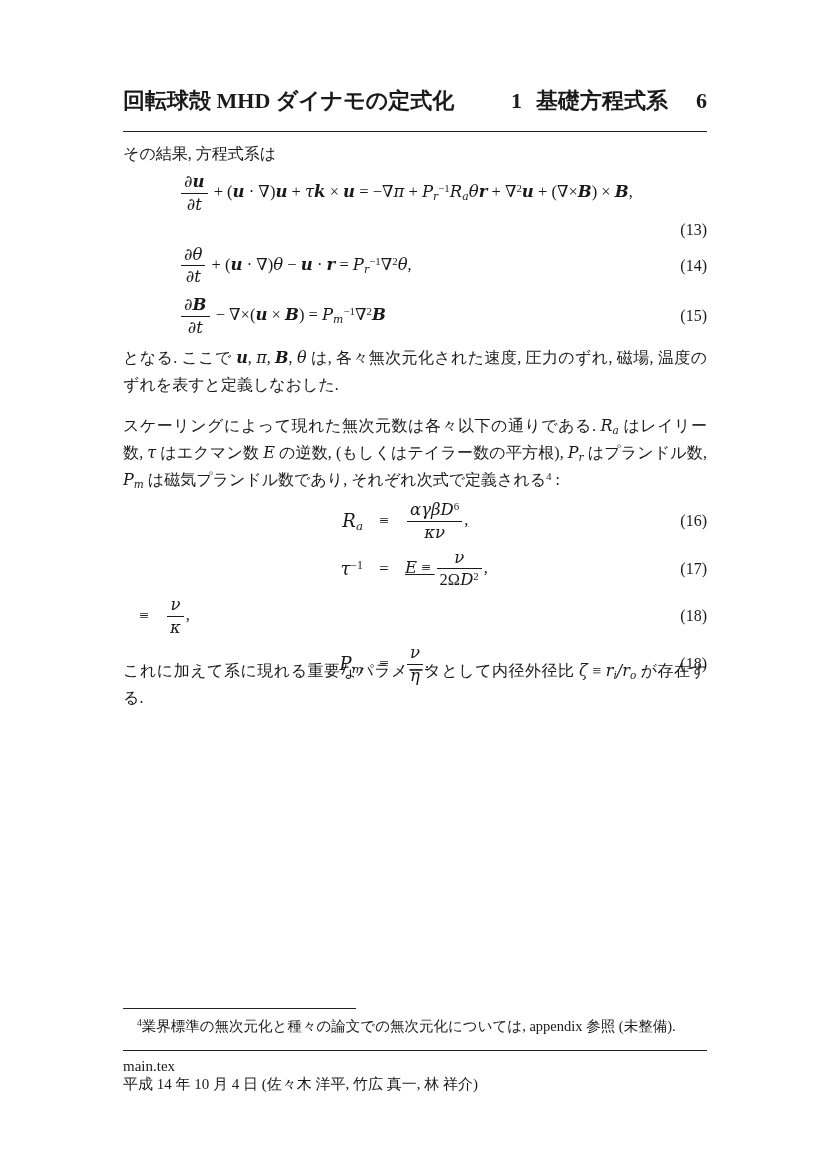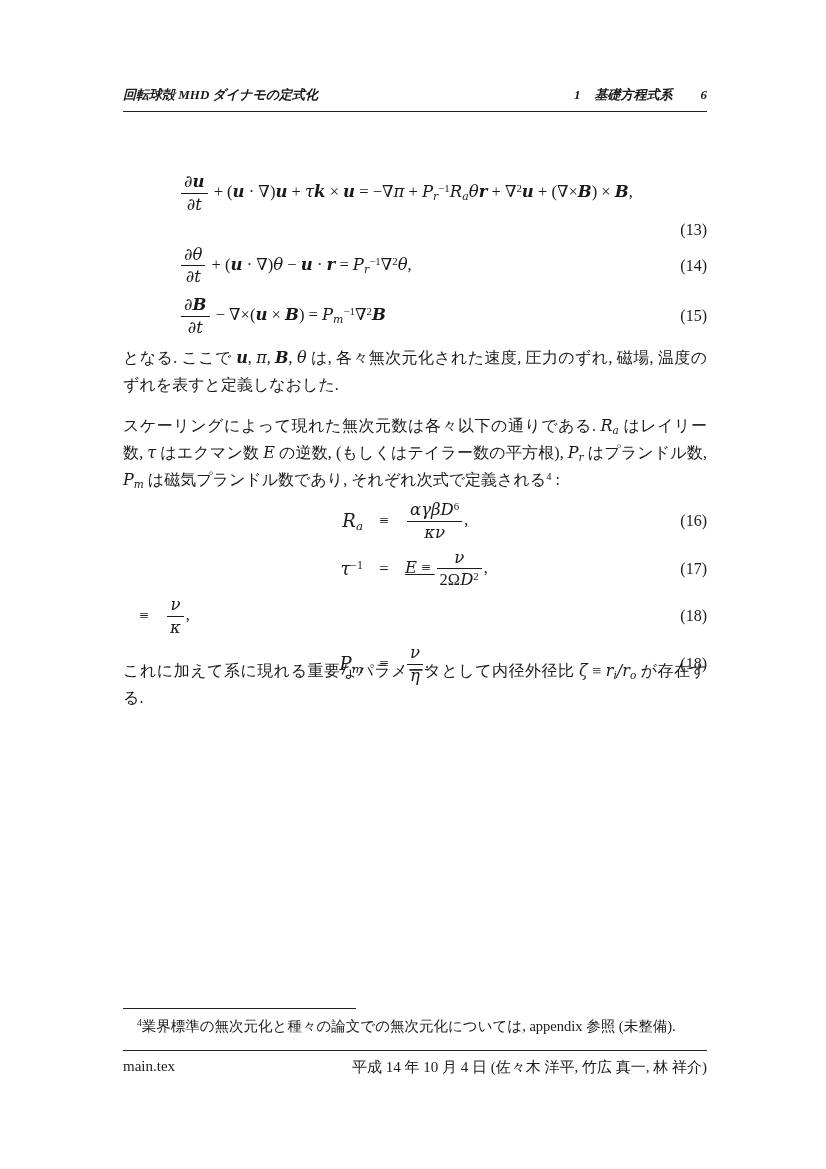--- a/index.html
+++ b/index.html
@@ -8,21 +8,21 @@
     width:826px;height:1169px;
     background:#ffffff;
     font-family:"Liberation Serif","DejaVu Serif",serif;
     color:#1a1a1a;
     overflow:hidden;
   }
   .abs{position:absolute;left:123px;width:584px;}
 
   
   .header{top:86px;display:flex;justify-content:space-between;align-items:baseline;
-          padding-bottom:7px;border-bottom:1.5px solid #222;font-weight:bold;font-size:13px;font-style:italic;}
+          padding-bottom:15px;border-bottom:1.5px solid #222;font-weight:bold;font-size:22px;}
   .hsec{display:flex;gap:14px;align-items:baseline;}
   .hpage{margin-left:14px;}
 
   
   .jp{font-size:16px;line-height:27px;text-align:justify;}
   .intro{top:140px;}
   .para1{top:344px;}
   .para2{top:412px;}
   .para3{top:657px;}
 
@@ -51,36 +51,37 @@
   .arel{flex:0 0 42px;text-align:center;font-size:16.5px;}
   .arhs{flex:1;text-align:left;font-size:16.5px;white-space:pre;text-decoration:underline;}
 
   
   .footnote{top:1008px;}
   .fnrule{width:233px;border-top:1.2px solid #222;margin-bottom:6px;}
   .fntext{font-size:14.5px;text-indent:14px;line-height:22px;}
 
   
   .footer{top:1050px;border-top:1.2px solid #222;padding-top:7px;
-          display:flex;justify-content:space-between;font-size:15px;}
+          display:flex;justify-content:space-between;font-size:15px;flex-direction:column;}
 </style>
 </head>
 <body>
 
 <div class="page">
 
   <div class="abs header">
     <span>回転球殻 MHD ダイナモの定式化</span>
     <span class="hsec">
       <span>1</span>
       <span>基礎方程式系</span>
       <span class="hpage">6</span>
     </span>
   </div>
 
+  <div class="abs jp intro">その結果, 方程式系は</div>
 
   <div class="abs eqgroup1">
     <div class="eq">
       <div class="eq-body"><span class="frac"><span class="num"><span class="mi">∂</span><span class="mi mb">u</span></span><span class="den"><span class="mi">∂t</span></span></span><span> + (</span><span class="mi mb">u</span><span> · ∇)</span><span class="mi mb">u</span><span> + </span><span class="mi">τ</span><span class="mi mb">k</span><span> × </span><span class="mi mb">u</span><span> = −∇</span><span class="mi">π</span><span> + </span><span class="mi">P</span><sub class="mi">r</sub><sup>−1</sup><span class="mi">R</span><sub class="mi">a</sub><span class="mi">θ</span><span class="mi mb">r</span><span> + ∇</span><sup>2</sup><span class="mi mb">u</span><span> + (∇×</span><span class="mi mb">B</span><span>) × </span><span class="mi mb">B</span><span>,</span></div>
     </div>
     <div class="eq-noline">(13)</div>
     <div class="eq">
       <div class="eq-body"><span class="frac"><span class="num"><span class="mi">∂θ</span></span><span class="den"><span class="mi">∂t</span></span></span><span> + (</span><span class="mi mb">u</span><span> · ∇)</span><span class="mi">θ</span><span> − </span><span class="mi mb">u</span><span> · </span><span class="mi mb">r</span><span> = </span><span class="mi">P</span><sub class="mi">r</sub><sup>−1</sup><span>∇</span><sup>2</sup><span class="mi">θ</span><span>,</span></div>
       <div class="eq-no">(14)</div>
     </div>

